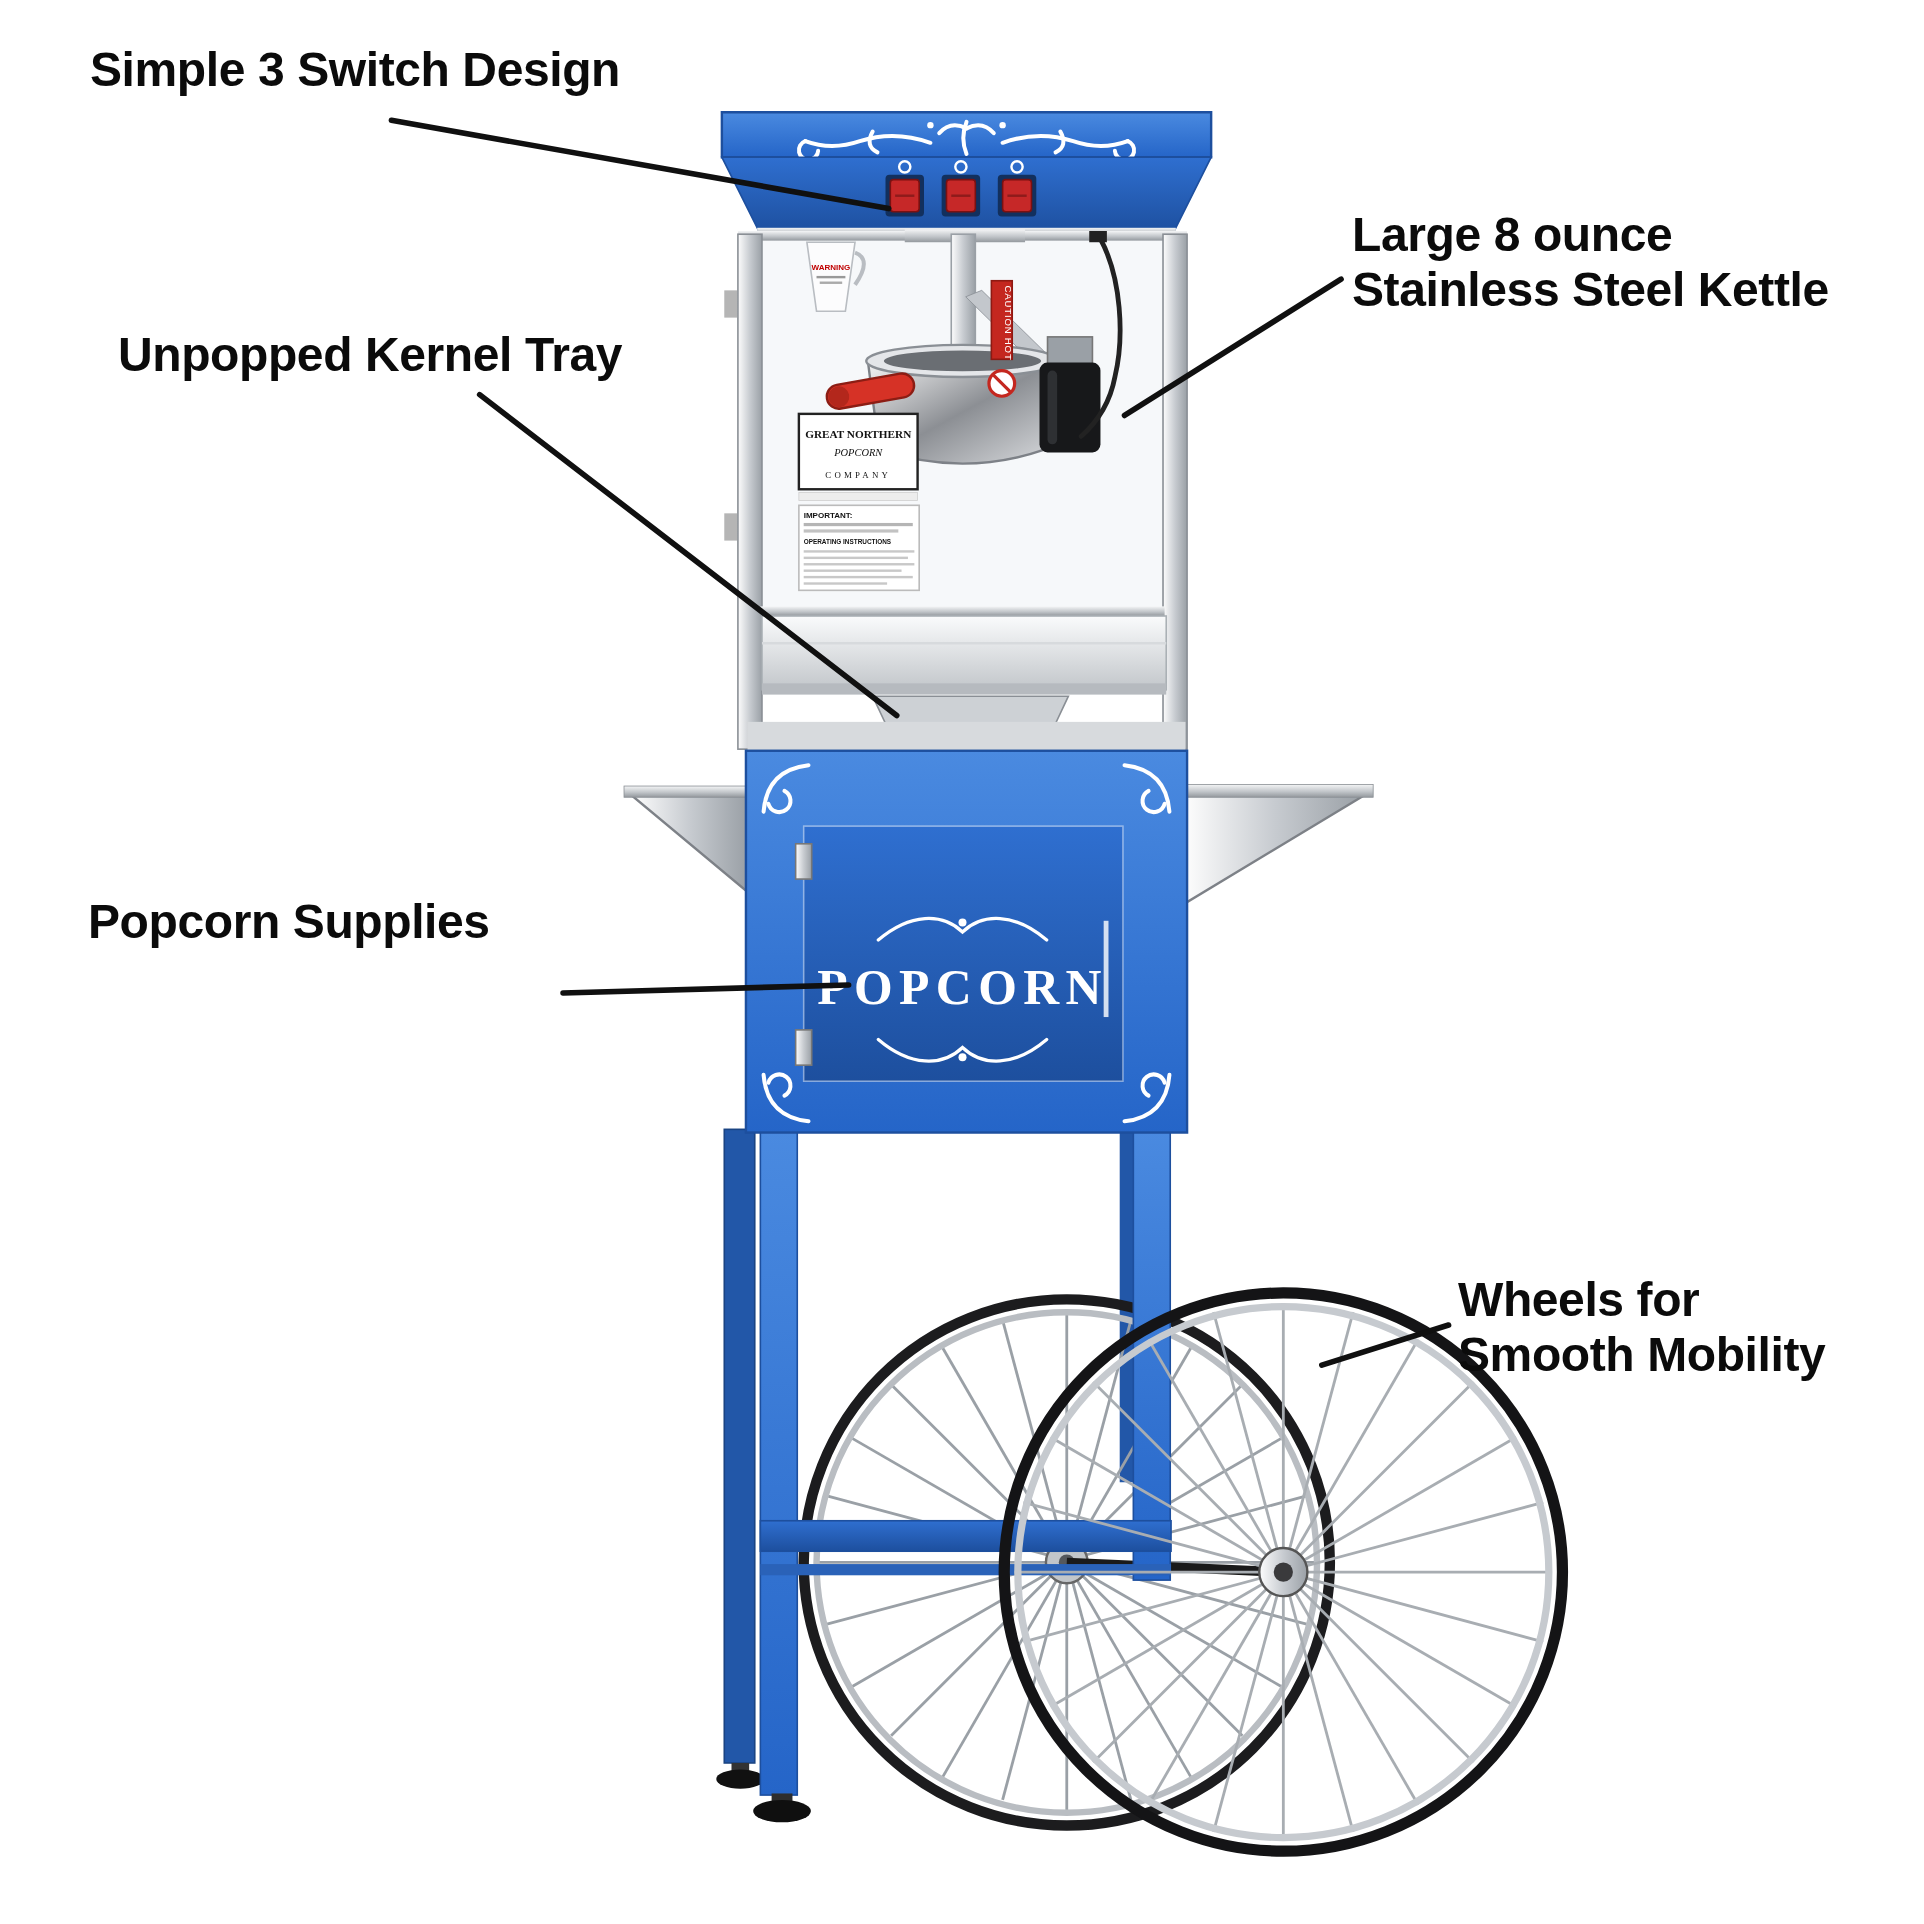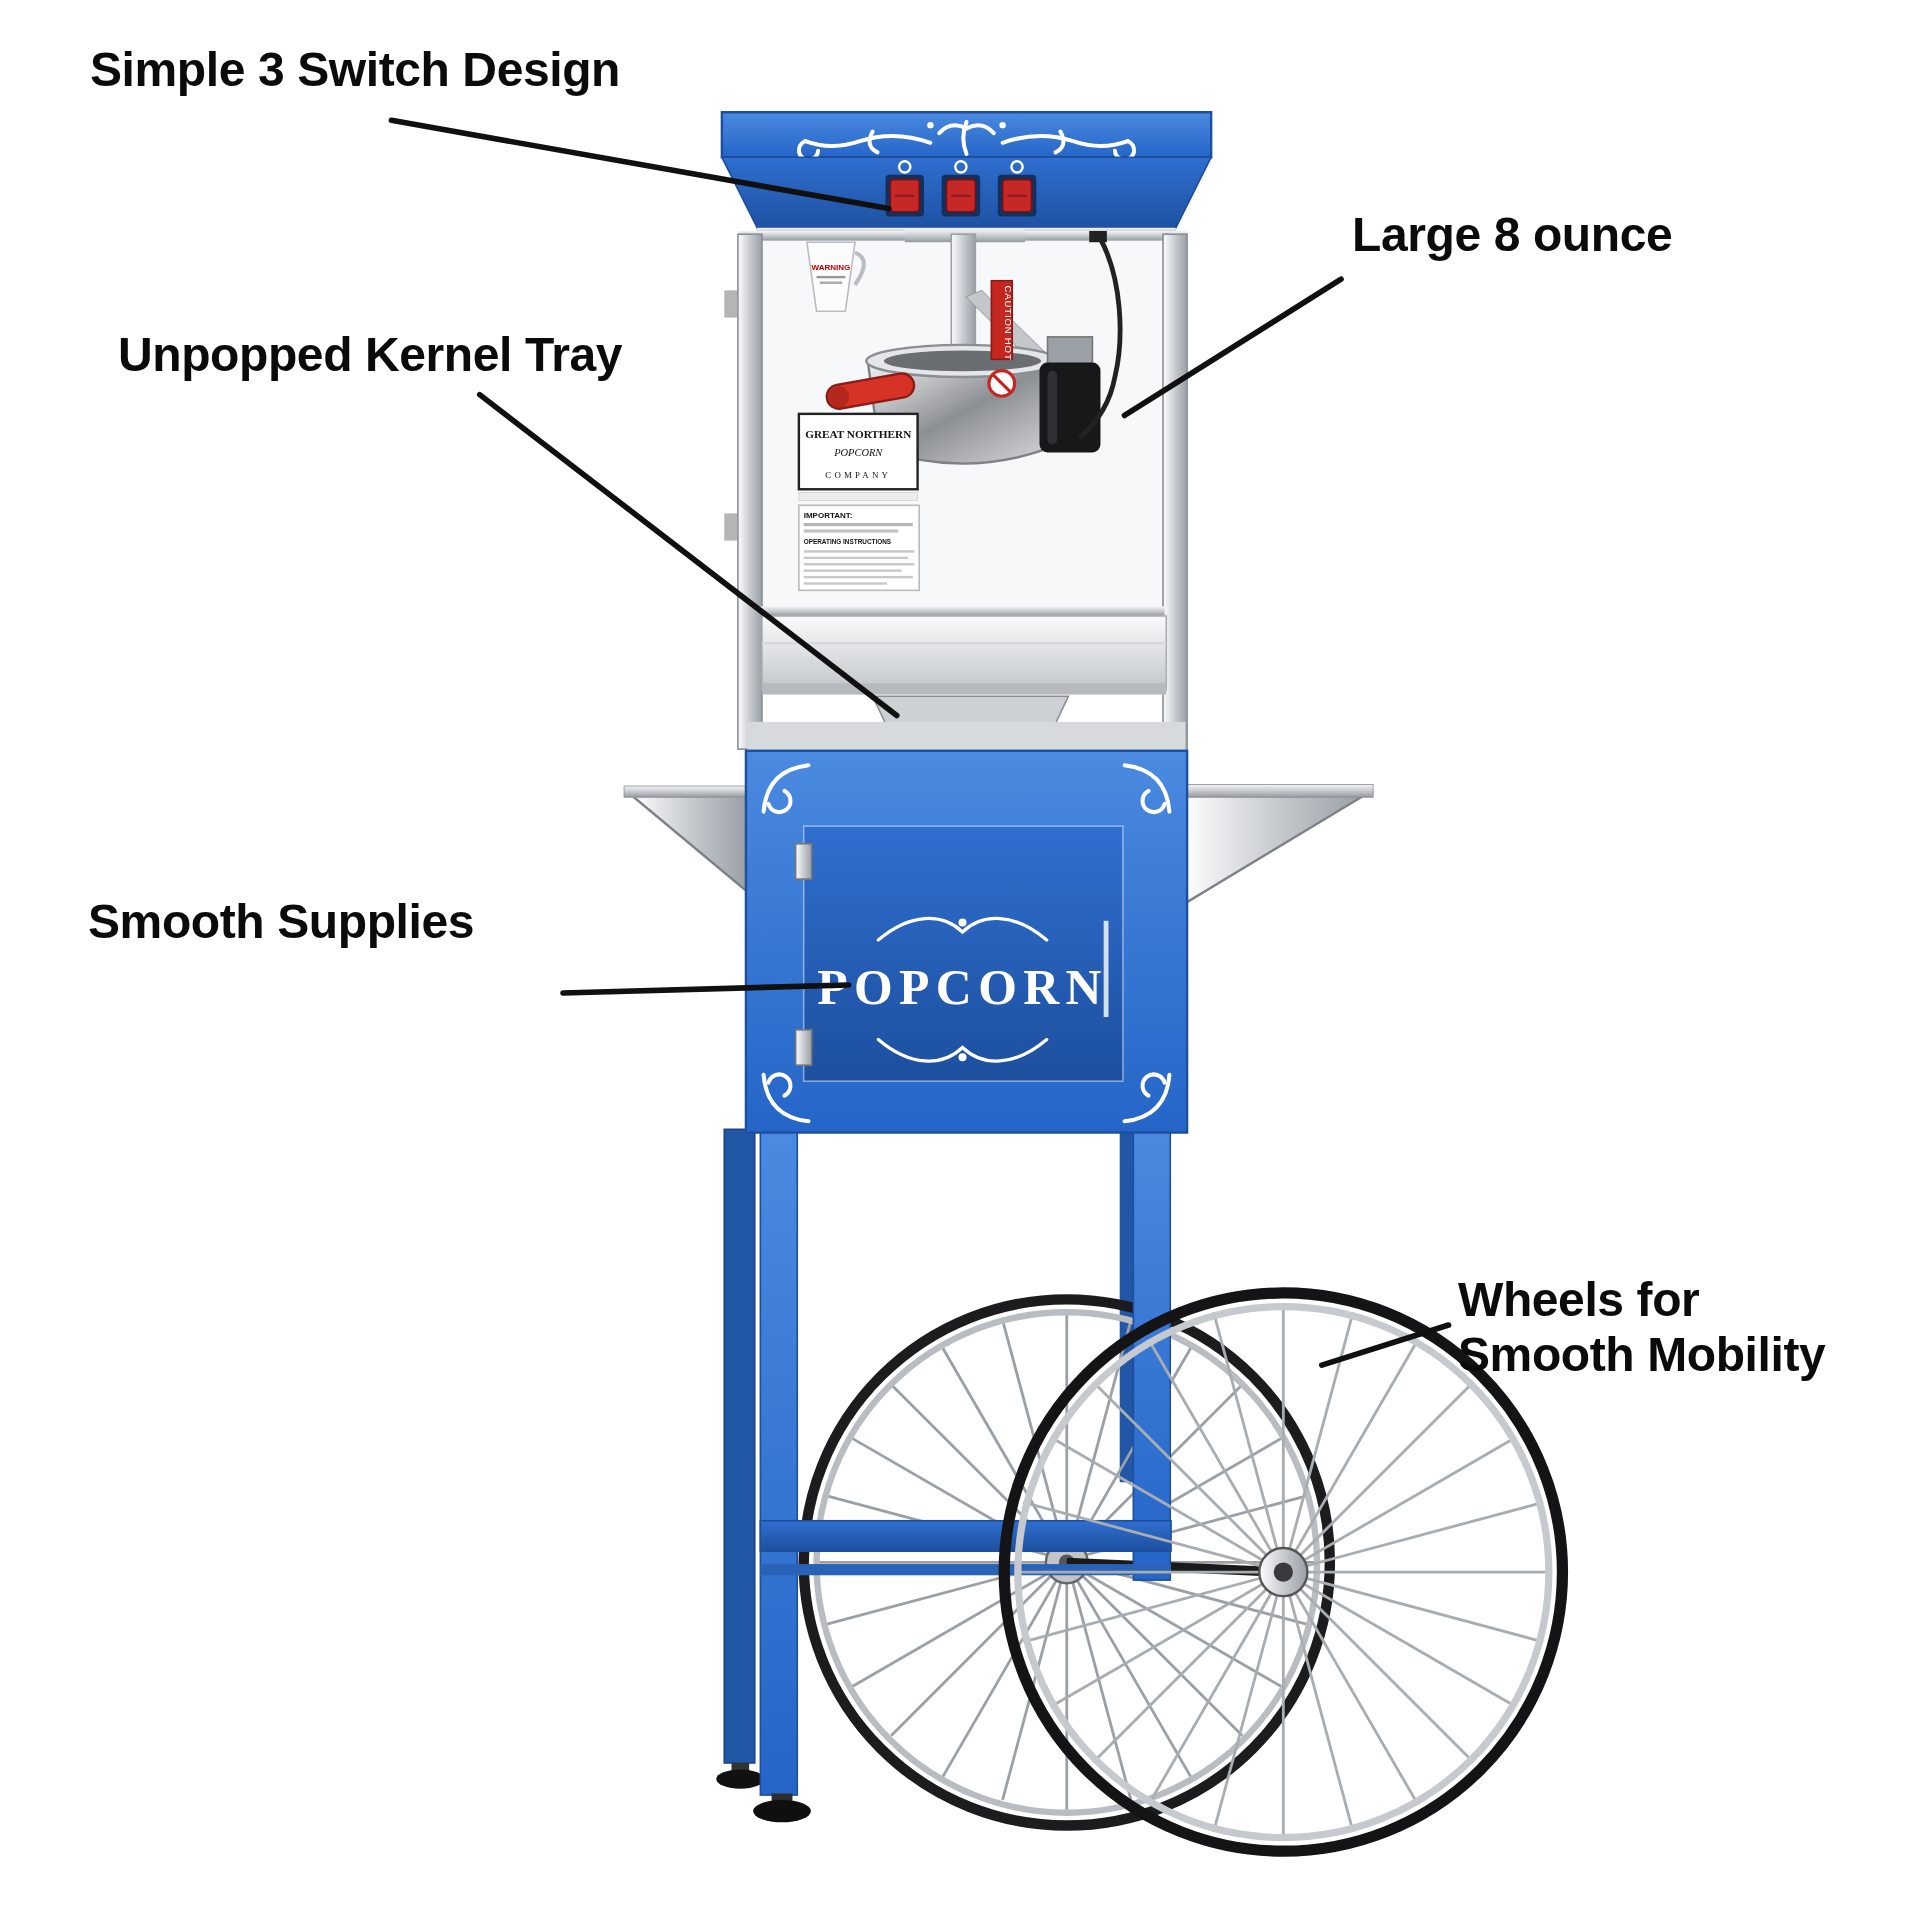--- a/index.html
+++ b/index.html
@@ -254,28 +254,29 @@
       <line x1="1806" y1="1652" x2="1648" y2="1702"></line>
     </g>
   </svg>
 
   <div class="callout" style="left:90px;top:42px;">
     <span>Simple 3 Switch Design</span>
   </div>
 
   <div class="callout" style="left:1352px;top:207px;">
     <span>Large 8 ounce</span>
+    <span>Stainless Steel Kettle</span>
   </div>
 
   <div class="callout" style="left:83px;top:327px;margin-left:35px;">
     <span>Unpopped Kernel Tray</span>
   </div>
 
   <div class="callout" style="left:88px;top:894px;">
-    <span>Smooth Supplies</span>
+    <span>Popcorn Supplies</span>
   </div>
 
   <div class="callout" style="left:1458px;top:1272px;">
     <span>Wheels for</span>
     <span>Smooth Mobility</span>
   </div>
 
 </div>
 
 

